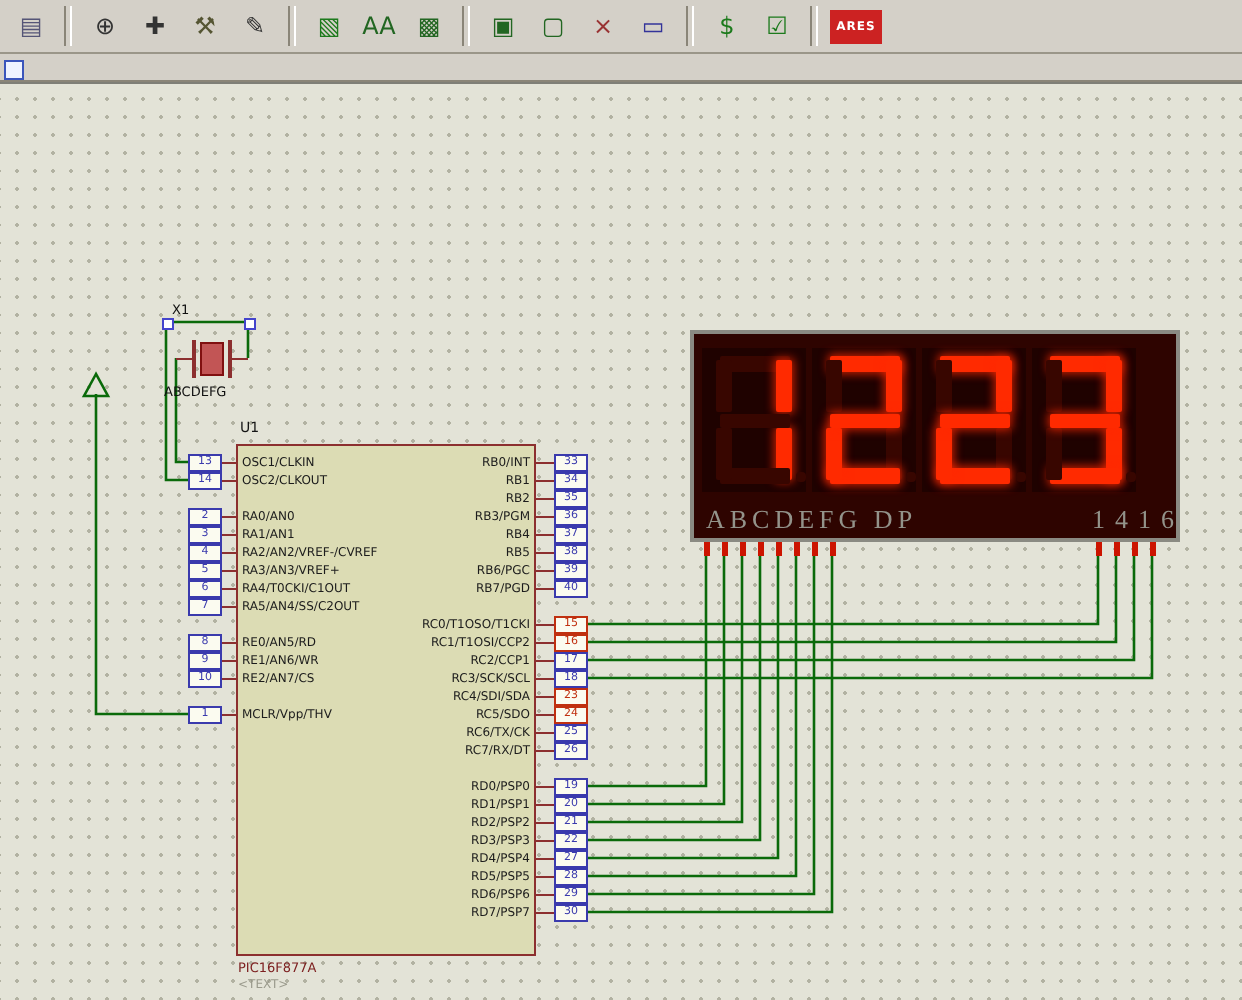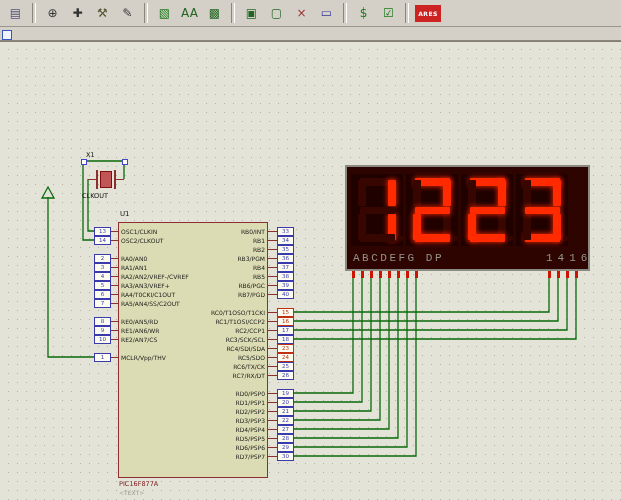--- a/index.html
+++ b/index.html
@@ -31,21 +31,21 @@
     font-size:5.5px;line-height:6.5px;text-align:center;color:#3a3aad;box-sizing:content-box;}
   .pinbox.red{border-color:#c03010;color:#c03010;}
   .pinstub{height:1px;background:#8c2f2f;}
   .pinname{font-size:6px;line-height:7px;color:#1c1c1c;white-space:nowrap;}
   .pinname.right{width:115px;text-align:right;}
   
   .disp{left:345px;top:165px;width:245px;height:106px;background:#2e0400;border:2px solid #8a8a82;box-sizing:border-box;}
   .digit{position:absolute;top:7px;width:52px;height:72px;background:#1f0200;}
   .seg{position:absolute;background:#380600;border-radius:1px;}
   .seg.lit{background:#ff2a00;box-shadow:0 0 5px 1px rgba(255,40,0,0.75);}
-  .dlabel{position:absolute;font-family:Liberation Mono, monospace;font-size:11px;color:#93938a;white-space:nowrap;}
+  .dlabel{position:absolute;font-family:Liberation Serif, serif;font-size:13px;color:#93938a;white-space:nowrap;}
   .dispin{width:3px;height:7px;background:#cc1400;}
   
   .xplate{width:2px;height:19px;background:#8c2f2f;}
   .xbody{width:12px;height:17px;background:#c25555;border:1px solid #801010;box-sizing:border-box;}
   .xpin{height:1px;background:#8c2f2f;}
   .marker{width:4px;height:4px;background:#ffffff;border:1px solid #4444cc;box-sizing:content-box;}
   .small-label{font-size:6.5px;color:#101010;white-space:nowrap;}
   .wire{fill:none;stroke:#0a6a0a;stroke-width:1.3;}
   .term{fill:none;stroke:#0a6a0a;stroke-width:1.3;}
 </style>
@@ -103,21 +103,21 @@
   </svg>
 
 <div id="schem">
 
   <div class="small-label" style="left:86px;top:151px;">X1</div>
   <div class="xpin" style="left:88px;top:179px;width:8px;"></div>
   <div class="xpin" style="left:116px;top:179px;width:8px;"></div>
   <div class="xplate" style="left:96px;top:170px;"></div>
   <div class="xbody" style="left:100px;top:171px;"></div>
   <div class="xplate" style="left:114px;top:170px;"></div>
-  <div class="small-label" style="left:82px;top:192px;">CLKOUT</div>
+  <div class="small-label" style="left:82px;top:192px;">ABCDEFG</div>
 
   <div class="refline" style="left:120px;top:210px;">U1</div>
   <div class="chip"></div>
   <div class="partline" style="left:119px;top:480px;">PIC16F877A</div>
   <div class="subline" style="left:119px;top:489px;">&lt;TEXT&gt;</div>
 
   <div class="disp">
     <div id="digits" style="position:absolute;left:0;top:0;width:241px;height:102px;">
         <div class="digit" style="left: 4px;">
           <div class="seg" style="left: 8.5px; top: 4px; width: 35px; height: 8px;"></div>

